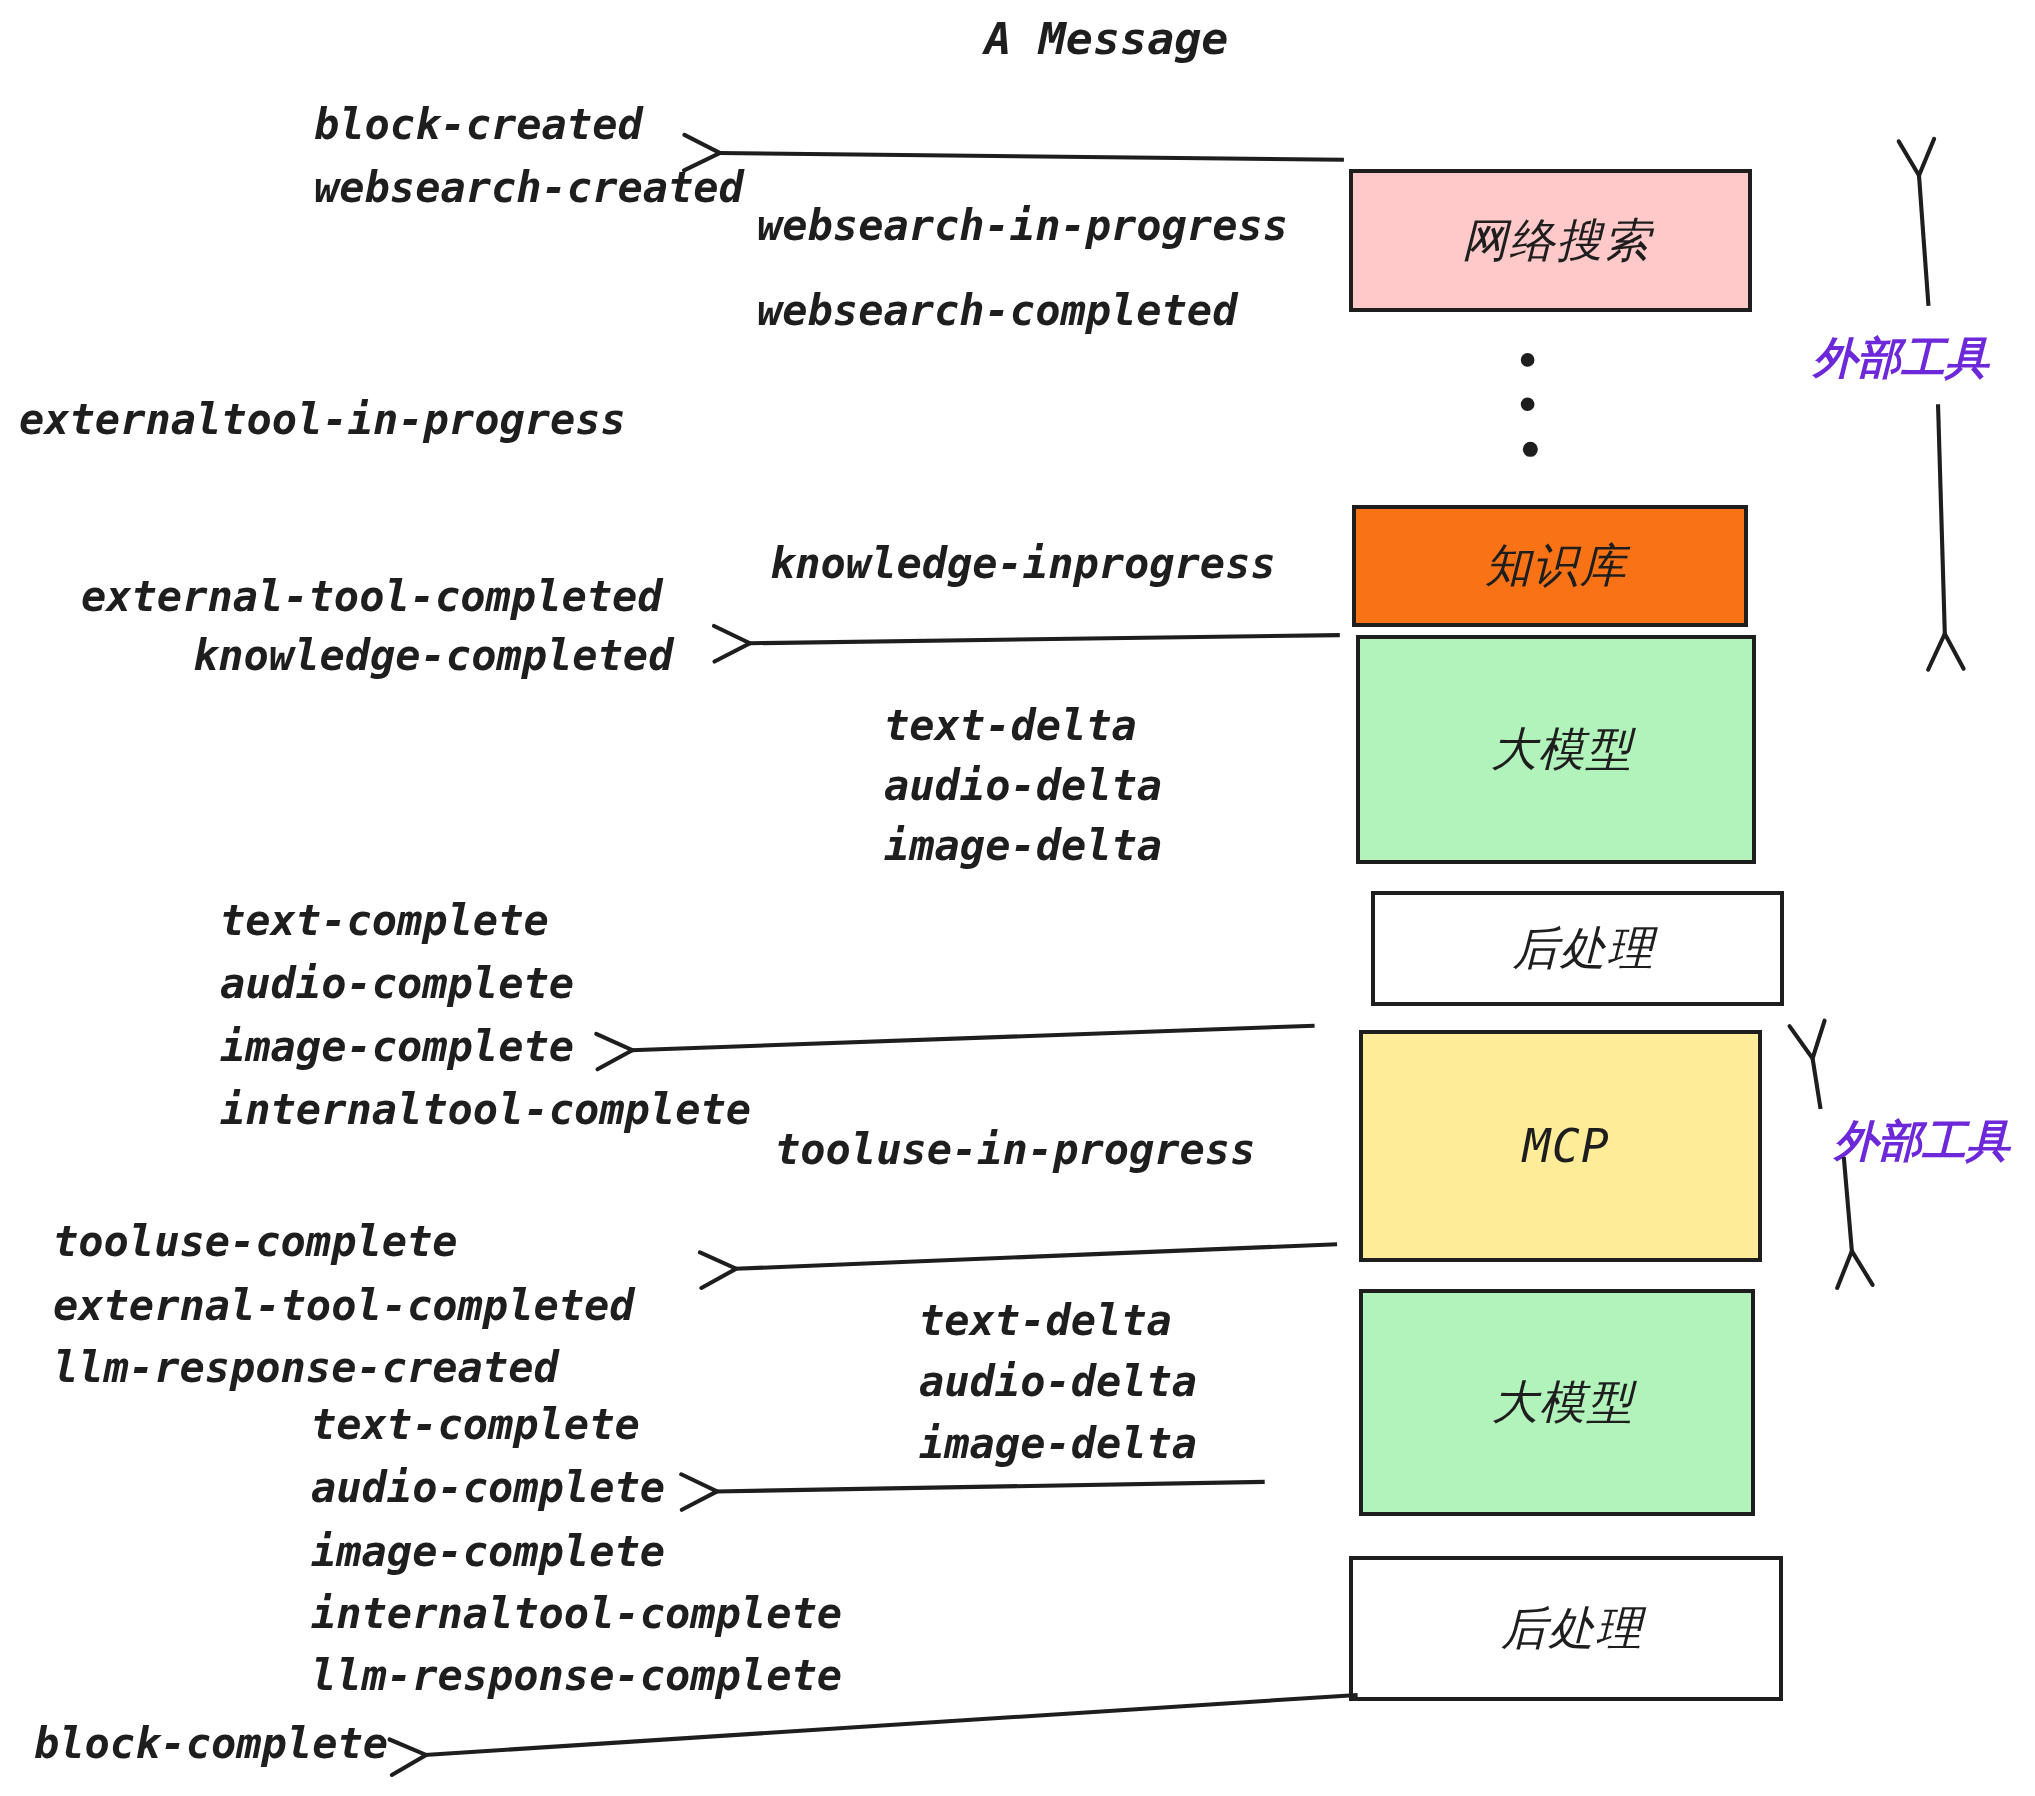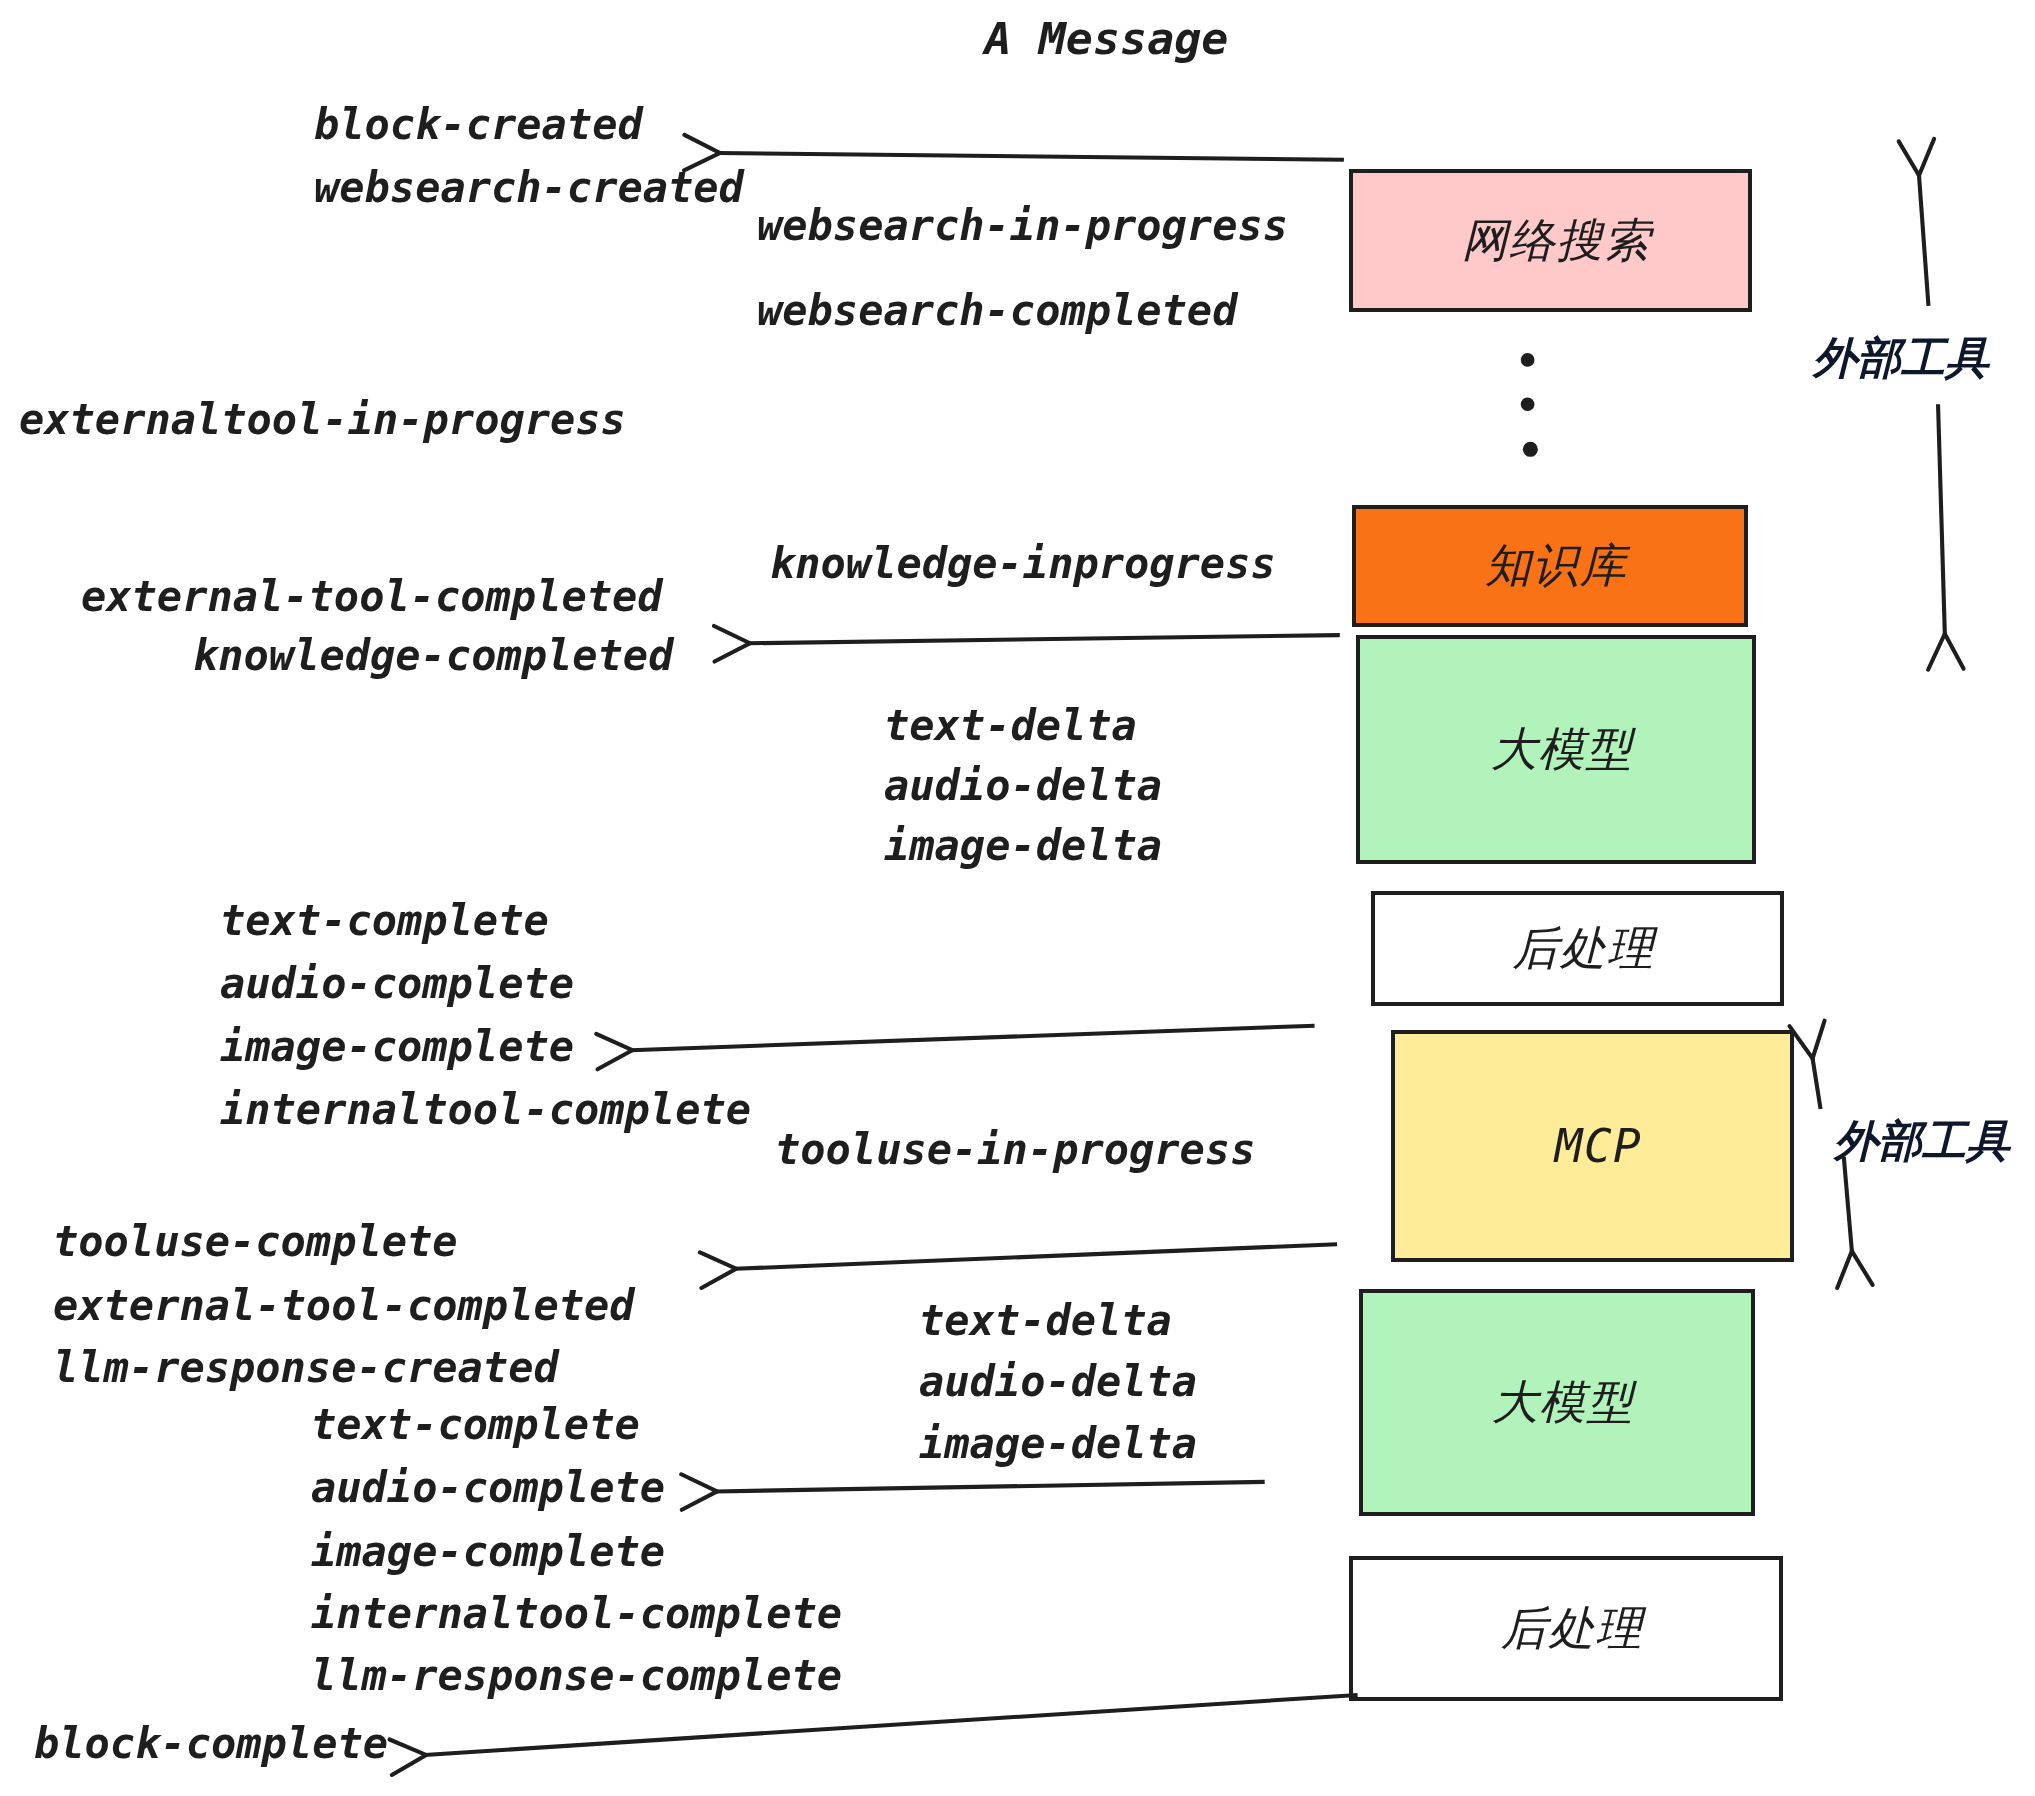--- a/index.html
+++ b/index.html
@@ -34,21 +34,21 @@
   }
   .box-label{
     font-family:"DejaVu Sans Mono","Liberation Sans",sans-serif;
     font-size:46px; font-weight:500; letter-spacing:1.4px;
     white-space:nowrap;
   }
   .side-label{
     position:absolute;
     font-family:"Liberation Sans","DejaVu Sans",sans-serif;
     font-size:44px; font-weight:600; white-space:nowrap;
-    color:#0f172a;
+    color:#6d28d9;
   }
   #arrows{position:absolute; left:0; top:0; width:2035px; height:1796px; pointer-events:none;}
 </style>
 </head>
 <body>
 
 <div id="canvas">
 
   <div id="title">A Message</div>
 
@@ -86,21 +86,21 @@
   </div>
   <div class="box" style="left: 1352px; top: 505px; width: 396px; height: 122px; background: #f97316;">
     <span class="box-label">知识库</span>
   </div>
   <div class="box" style="left: 1356px; top: 635px; width: 400px; height: 229px; background: rgb(178, 242, 187);">
     <span class="box-label">大模型</span>
   </div>
   <div class="box" style="left: 1371px; top: 891px; width: 413px; height: 115px; background: rgb(255, 255, 255);">
     <span class="box-label">后处理</span>
   </div>
-  <div class="box" style="left: 1359px; top: 1030px; width: 403px; height: 232px; background: rgb(255, 236, 153); margin-left: 32px;">
+  <div class="box" style="left: 1359px; top: 1030px; width: 403px; height: 232px; background: rgb(255, 236, 153);">
     <span class="box-label">MCP</span>
   </div>
   <div class="box" style="left: 1359px; top: 1289px; width: 396px; height: 227px; background: rgb(178, 242, 187);">
     <span class="box-label">大模型</span>
   </div>
   <div class="box" style="left: 1349px; top: 1556px; width: 434px; height: 145px; background: rgb(255, 255, 255);">
     <span class="box-label">后处理</span>
   </div>
 
   <div class="side-label" style="left:1813px;top:329px;">外部工具</div>

